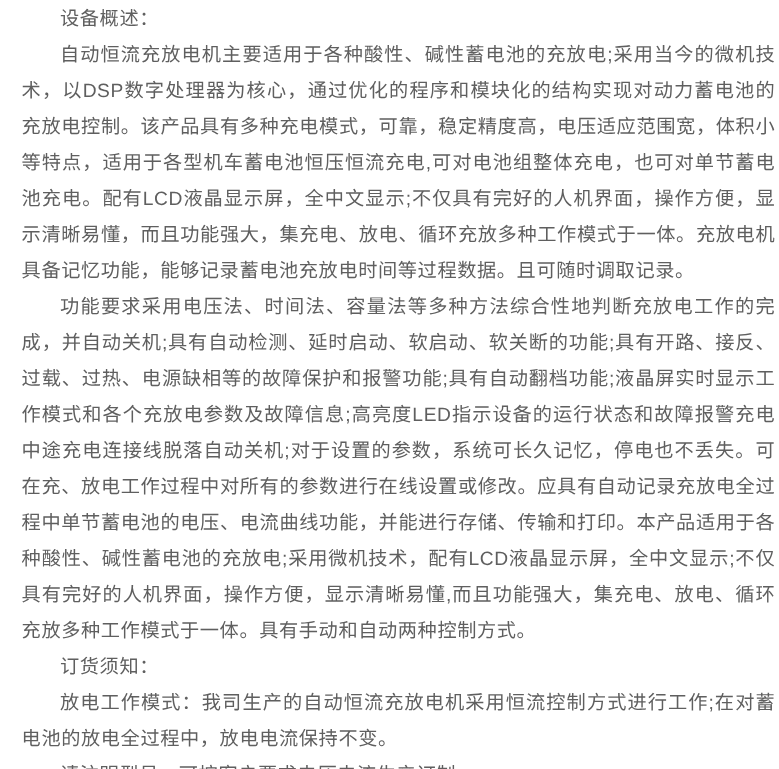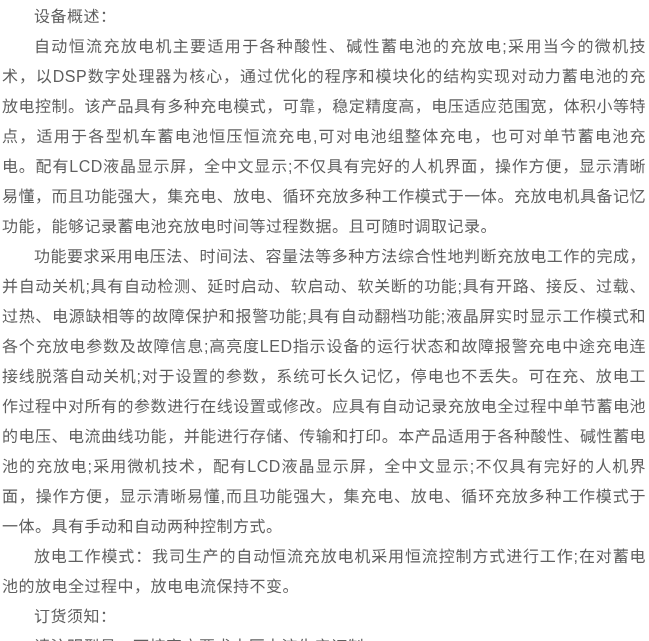--- a/index.html
+++ b/index.html
@@ -4,21 +4,21 @@
 <style>
   html, body {
     margin: 0;
     padding: 0;
     background: #ffffff;
   }
   .page {
     width: 649px;
     height: 641px;
     box-sizing: border-box;
-    padding: 2px 3px 0 2px;
+    padding: 2px 3px 0 18px;
     background: #ffffff;
     overflow: hidden;
   }
   .doc p {
     margin: 0;
     padding: 0;
     font-family: "Liberation Sans", "DejaVu Sans", sans-serif;
     font-size: 16px;
     line-height: 30px;
     color: #5f5f5f;
@@ -30,17 +30,17 @@
   }
 </style>
 </head>
 <body>
 
 <div class="page">
   <div class="doc">
     <p>设备概述：</p>
     <p>自动恒流充放电机主要适用于各种酸性、碱性蓄电池的充放电;采用当今的微机技术，以DSP数字处理器为核心，通过优化的程序和模块化的结构实现对动力蓄电池的充放电控制。该产品具有多种充电模式，可靠，稳定精度高，电压适应范围宽，体积小等特点，适用于各型机车蓄电池恒压恒流充电,可对电池组整体充电，也可对单节蓄电池充电。配有LCD液晶显示屏，全中文显示;不仅具有完好的人机界面，操作方便，显示清晰易懂，而且功能强大，集充电、放电、循环充放多种工作模式于一体。充放电机具备记忆功能，能够记录蓄电池充放电时间等过程数据。且可随时调取记录。</p>
     <p>功能要求采用电压法、时间法、容量法等多种方法综合性地判断充放电工作的完成，并自动关机;具有自动检测、延时启动、软启动、软关断的功能;具有开路、接反、过载、过热、电源缺相等的故障保护和报警功能;具有自动翻档功能;液晶屏实时显示工作模式和各个充放电参数及故障信息;高亮度LED指示设备的运行状态和故障报警充电中途充电连接线脱落自动关机;对于设置的参数，系统可长久记忆，停电也不丢失。可在充、放电工作过程中对所有的参数进行在线设置或修改。应具有自动记录充放电全过程中单节蓄电池的电压、电流曲线功能，并能进行存储、传输和打印。本产品适用于各种酸性、碱性蓄电池的充放电;采用微机技术，配有LCD液晶显示屏，全中文显示;不仅具有完好的人机界面，操作方便，显示清晰易懂,而且功能强大，集充电、放电、循环充放多种工作模式于一体。具有手动和自动两种控制方式。</p>
+    <p>订货须知：</p>
     <p>放电工作模式：我司生产的自动恒流充放电机采用恒流控制方式进行工作;在对蓄电池的放电全过程中，放电电流保持不变。</p>
-    <p>订货须知：</p>
     <p>请注明型号，可按客户要求电压电流生产订制。</p>
   </div>
 </div>
 
 </body></html>

